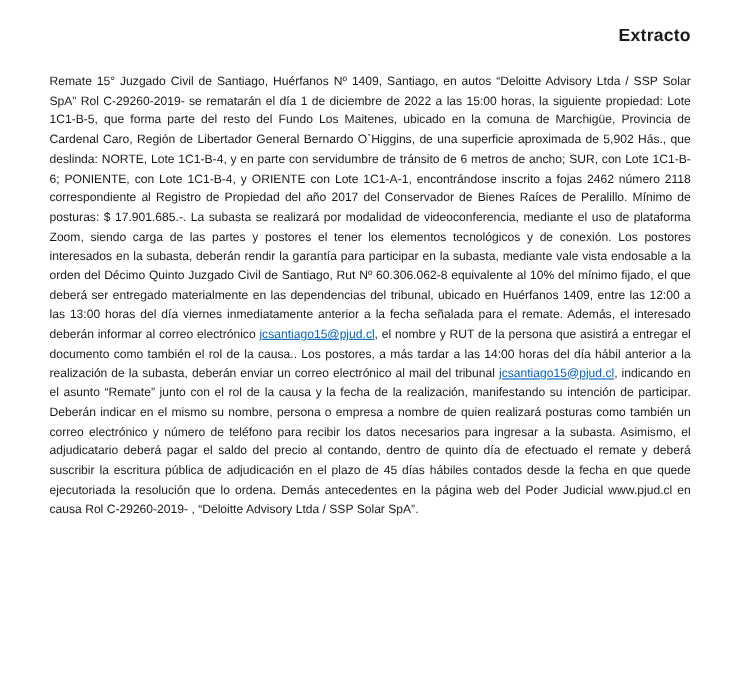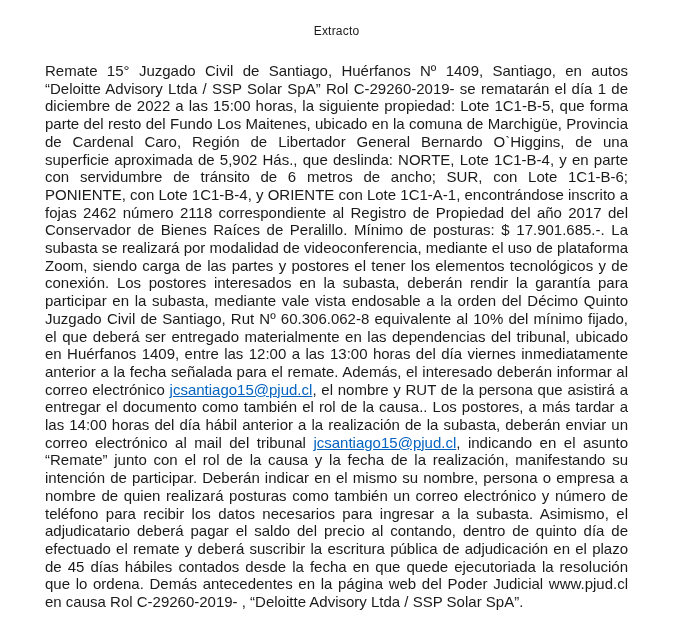--- a/index.html
+++ b/index.html
@@ -12,28 +12,28 @@
     color: #1a1a1a;
   }
   .page {
     box-sizing: border-box;
     width: 673px;
     height: 621px;
     padding: 24px 45px 0 45px;
     background: #ffffff;
   }
   .doc-title {
-    font-size: 12px;
-    font-weight: 400;
-    text-align: center;
+    font-size: 16px;
+    font-weight: 700;
+    text-align: right;
     margin: 0 0 24px 0;
     letter-spacing: 0.2px;
   }
   .doc-body {
-    font-size: 15px;
+    font-size: 11px;
     line-height: 17.7px;
     text-align: justify;
     margin: 0;
   }
   .email-link {
     text-decoration: underline;
     cursor: pointer;
   }
 </style>
 </head>

